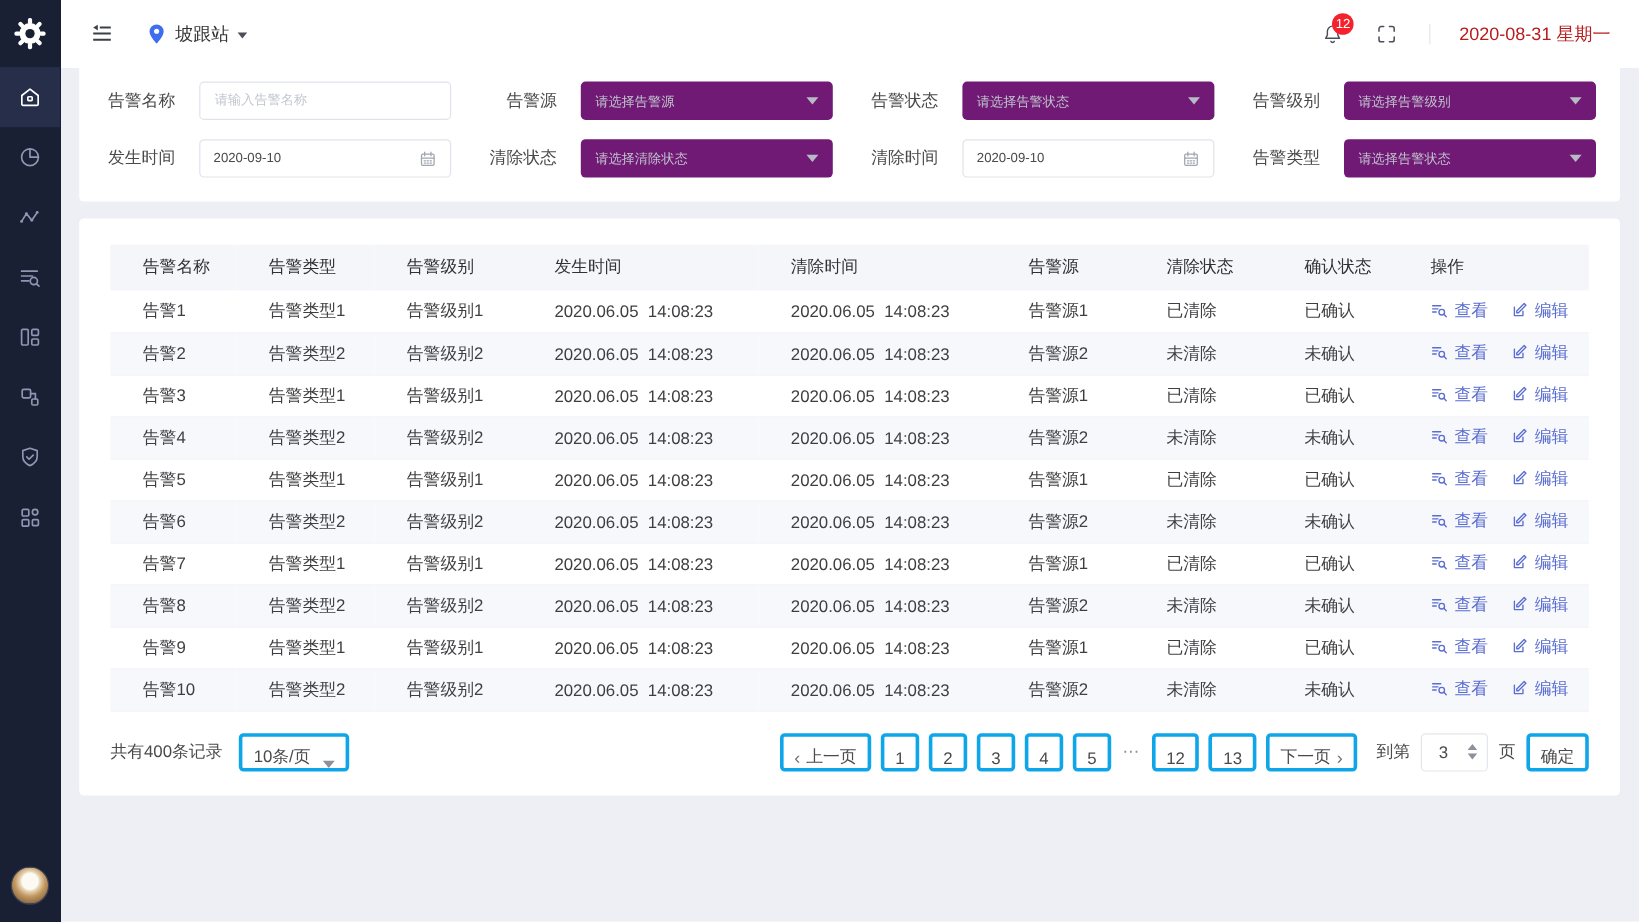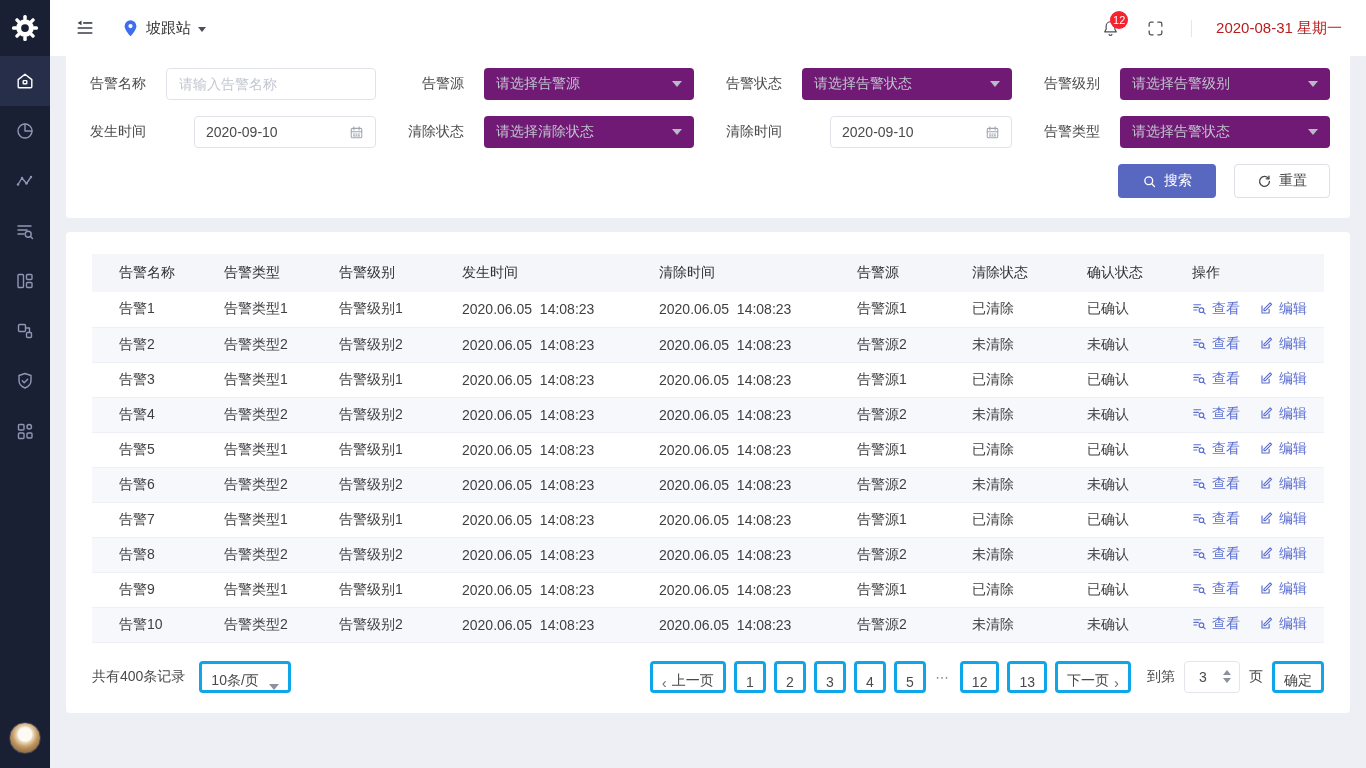--- a/index.html
+++ b/index.html
@@ -55,32 +55,32 @@
   .top-date { font-size:15px; color:#b91c1c; }
 
   
   .main { margin-left:50px; padding-top:34px; }
   .card { background:#fff; border-radius:4px; }
   .filter-card { margin:10px 16px 14px; padding:24px 20px 20px; }
 
   .filter-grid { display:grid; grid-template-columns:repeat(4,1fr); column-gap:28px; row-gap:16px; }
   .filter-item { display:flex; align-items:center; }
   .filter-label { flex:0 0 60px; text-align:right; margin-right:20px; color:#4a4a4a; white-space:nowrap; }
-  .control { flex:1; height:32px; border-radius:4px; font-size:14px; }
+  .control { flex:1; height:32px; border-radius:4px; font-size:11px; }
   .text-input { border:1px solid #e0e3ea; padding:0 12px; color:#333; width:100%; outline:none; background:#fff; }
   .text-input::placeholder { color:#c2c6cf; }
   .select-box {
     background:#701a75; color:#c0c4cd; display:flex; align-items:center;
     padding:0 30px 0 12px; position:relative; cursor:pointer;
   }
   .select-caret { position:absolute; right:12px; top:13px; width:0; height:0;
     border-left:5px solid transparent; border-right:5px solid transparent; border-top:6px solid #b7bbc6; }
   .date-box {
     border:1px solid #e0e3ea; color:#4a4a4a; display:flex; align-items:center;
-    justify-content:space-between; padding:0 11px; cursor:pointer; background:#fff;margin-left:28px;
+    justify-content:space-between; padding:0 11px; cursor:pointer; background:#fff;
   }
   .date-box svg { width:15px; height:15px; stroke:#a0a5b0; fill:none; stroke-width:1.4; stroke-linecap:round; }
 
   .filter-actions { display:flex; justify-content:flex-end; align-items:center; gap:18px; margin-top:16px; }
   .btn { height:34px; border-radius:4px; font-size:14px; display:inline-flex; align-items:center; justify-content:center; gap:7px; cursor:pointer; }
   .btn svg { width:15px; height:15px; }
   .btn-primary { background:var(--accent,#5867c0); color:#fff; border:none; padding:0 24px; }
   .btn-primary svg { stroke:#fff; fill:none; stroke-width:1.8; stroke-linecap:round; }
   .btn-plain { background:#fff; color:#4a4a4a; border:1px solid #dcdfe6; padding:0 22px; }
   .btn-plain svg { stroke:#4a4a4a; fill:none; stroke-width:1.8; stroke-linecap:round; stroke-linejoin:round; }
@@ -319,40 +319,20 @@
       </div>
       <div class="filter-item">
         <span class="filter-label">告警类型</span>
         <div class="control select-box">
           <span>请选择告警状态</span>
           <span class="select-caret"></span>
         </div>
       </div>
     </div>
 
-    <div class="filter-actions">
-      <button class="btn btn-primary">
-        <span>
-          <svg viewBox="0 0 20 20">
-              <circle cx="9" cy="9" r="5.2"></circle>
-              <path d="M13 13l3.6 3.6"></path>
-            </svg>
-        </span>
-        <span>搜索</span>
-      </button>
-      <button class="btn btn-plain">
-        <span>
-          <svg viewBox="0 0 20 20">
-              <path d="M15.5 6.2A6.6 6.6 0 1 0 16.6 10" fill="none"></path>
-              <path d="M15.9 2.8v3.6h-3.6" fill="none"></path>
-            </svg>
-        </span>
-        <span>重置</span>
-      </button>
-    </div>
   </section>
 
   <section class="card table-card">
     <table>
       <colgroup>
         <col style="width:105px">
           <col style="width:115px">
           <col style="width:123px">
         <col style="width:197px">
           <col style="width:198px">

